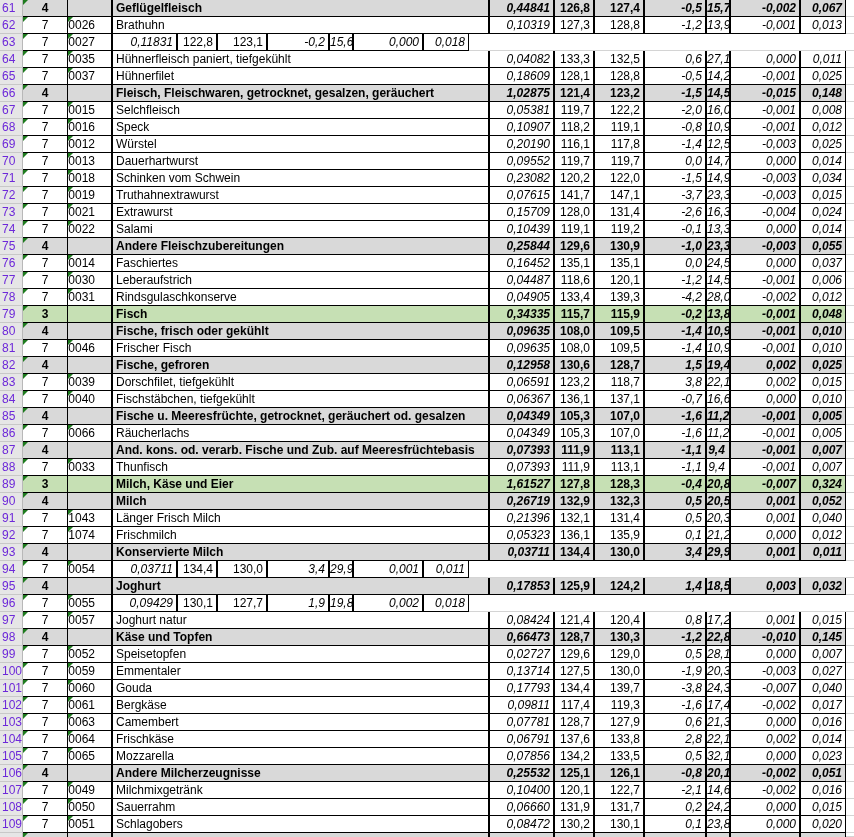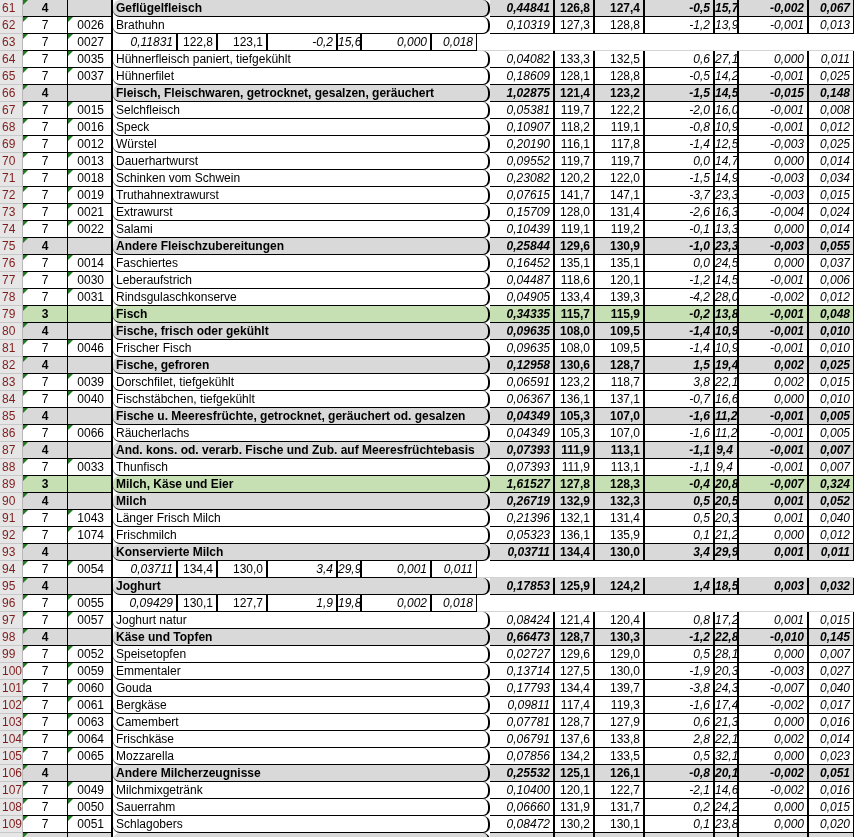--- a/index.html
+++ b/index.html
@@ -1,28 +1,28 @@
 <!DOCTYPE html>
 <html><head>
 <meta charset="utf-8">
 <style>
   html, body { margin: 0; padding: 0; background: #ffffff; }
   body { width: 854px; height: 837px; overflow: hidden; font-family: "Liberation Sans", "DejaVu Sans", sans-serif; font-size: 12px; color: #000; }
   .sheet { position: relative; width: 854px; }
   .row { display: flex; height: 17px; line-height: 16px; box-sizing: border-box; }
   .cell { box-sizing: border-box; height: 17px; border-bottom: 1px solid #d4d4d4; white-space: nowrap; overflow: hidden; position: relative; }
-  .rn { width: 23px; background: #e6e6e6; color: #7f1d1d; text-align: left; padding-left: 2px; border-right: 1px solid #b8b8b8; border-bottom: 1px solid #c8c8c8; font-size: 12px; }
+  .rn { width: 23px; background: #e6e6e6; color: #6d28d9; text-align: left; padding-left: 2px; border-right: 1px solid #b8b8b8; border-bottom: 1px solid #c8c8c8; font-size: 12px; }
   .lvl { width: 45px; text-align: center; border-right: 1px solid #000; border-bottom: 1px solid #000; }
-  .code { width: 45px; text-align: right; padding-right: 7px; border-right: 2px solid #000; border-bottom: 1px solid #000; }
-  .name { width: 377px; padding-left: 3px; border-right: 2px solid #000; border-bottom: 1px solid #000; border-radius: 7px; }
+  .code { width: 45px; text-align: right; padding-right: 16px; border-right: 2px solid #000; border-bottom: 1px solid #000; }
+  .name { width: 377px; padding-left: 3px; border-right: 2px solid #000; border-bottom: 1px solid #000; }
   .num { text-align: right; padding-right: 3px; font-style: italic; border-right: 2px solid #000; border-bottom: 1px solid #000; }
   .c1 { width: 65px; }
   .c2 { width: 40px; font-style: normal; }
   .c3 { width: 50px; font-style: normal; }
-  .c4 { width: 70px; }
+  .c4 { width: 62px; }
   .c5 { width: 24px; text-align: center; }
   .c6 { width: 70px; }
   .c7 { width: 45px; border-right: 1px solid #000; }
   .tail { flex: 1; border-bottom: 1px solid #d4d4d4; }
   .row.g3 .cell:not(.rn) { background: #c6e0b4; font-weight: bold; }
   .row.g4 .cell:not(.rn) { background: #d9d9d9; font-weight: bold; }
   .row.g3 .tail, .row.g4 .tail { background: #ffffff; }
   .tri::before { content: ""; position: absolute; left: 0; top: 0; width: 0; height: 0; border-top: 5px solid #1e7b1e; border-right: 5px solid transparent; }
   .row.partial { height: 4px; overflow: hidden; }
 </style>

